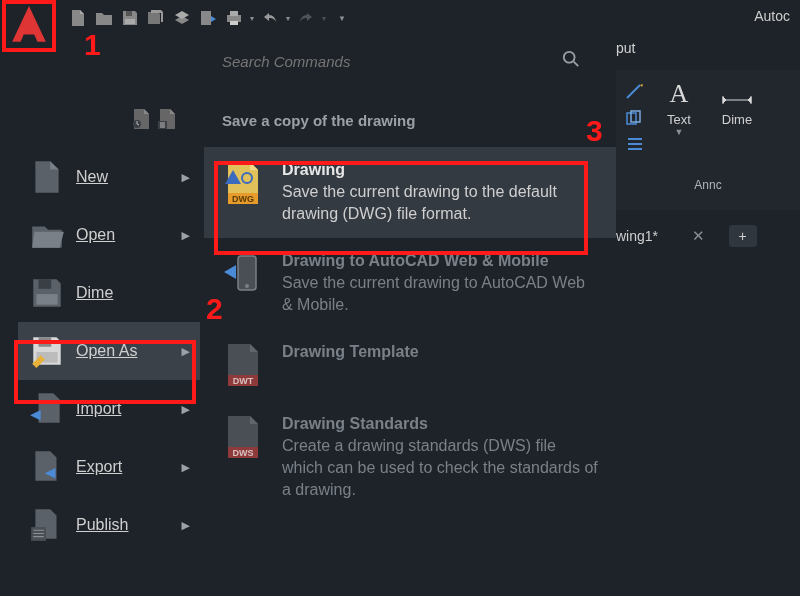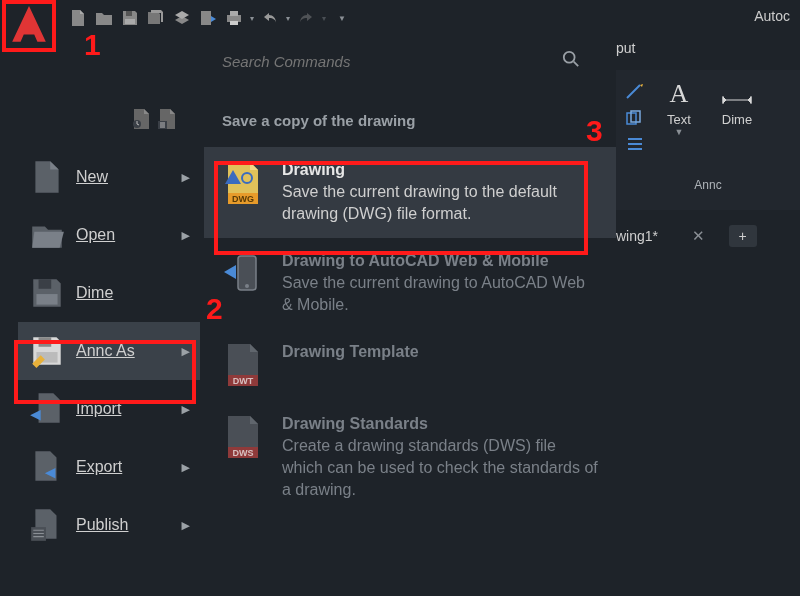--- a/index.html
+++ b/index.html
@@ -405,21 +405,21 @@
   </div>
   <div class="menu-row active">
     <span class="mi-icon">
         <svg viewBox="0 0 36 36">
           <path d="M5 5h22l4 4v22H5z" fill="#d8d8d8"></path>
           <rect x="10" y="5" width="12" height="9" fill="#888"></rect>
           <rect x="8" y="19" width="20" height="10" fill="#bbb"></rect>
           <path d="M4 30 l8 -8 4 4 -8 8z" fill="#e8b13a"></path>
         </svg>
       </span>
-    <span class="label">Annc As</span>
+    <span class="label">Open As</span>
     <span class="arrow">▶</span>
   </div>
   <div class="menu-row">
     <span class="mi-icon">
         <svg viewBox="0 0 36 36">
           <path d="M10 3h14l6 6v22H10z" fill="#5b6168"></path>
           <path d="M2 24l10-5v10z" fill="#4a8ad6"></path>
         </svg>
       </span>
     <span class="label">Import</span>

